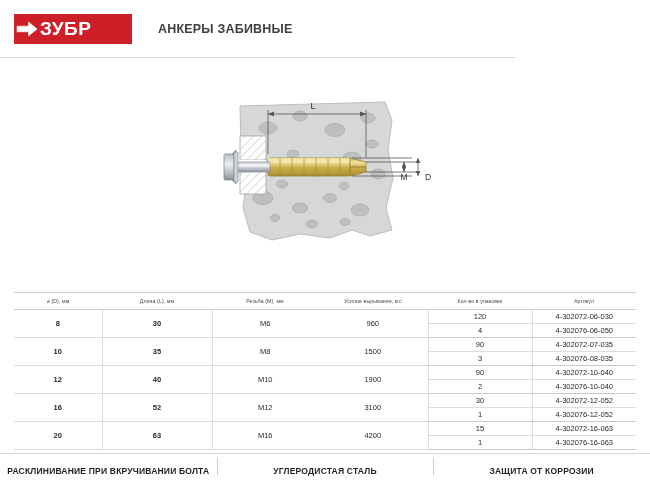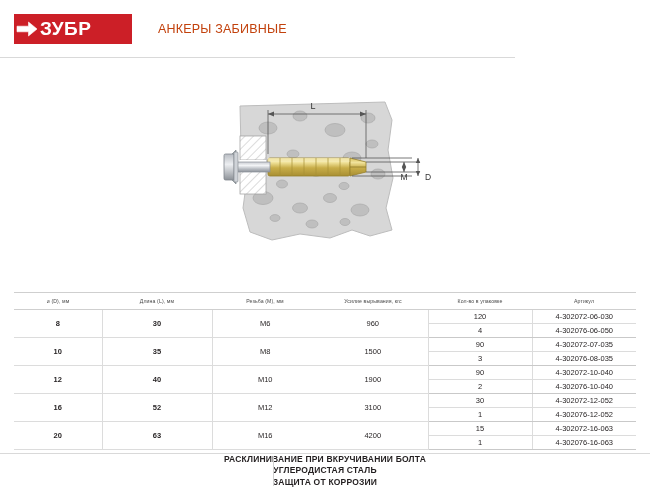--- a/index.html
+++ b/index.html
@@ -56,23 +56,23 @@
     color: #ffffff;
     font-size: 19px;
     font-weight: bold;
     letter-spacing: 0.5px;
     line-height: 30px;
     font-family: "Liberation Sans", sans-serif;
   }
   .header-title {
     margin-left: 26px;
     font-size: 12.5px;
-    font-weight: normal;
+    font-weight: bold;
     letter-spacing: 0.2px;
-    color: #c2410c;
+    color: #404040;
   }
 
   
   .drawing {
     position: absolute;
     left: 0;
     top: 58px;
     width: 650px;
     height: 228px;
   }
@@ -140,21 +140,20 @@
   
   .footer {
     position: absolute;
     left: 0;
     bottom: 0;
     width: 650px;
     height: 34px;
     border-top: 1px solid #d9d9d9;
     display: flex;
     align-items: center;
-    flex-direction: column;
   }
   .footer-cell {
     flex: 1;
     text-align: center;
     font-size: 8.5px;
     font-weight: bold;
     letter-spacing: 0.2px;
     color: #231f20;
     position: relative;
   }

